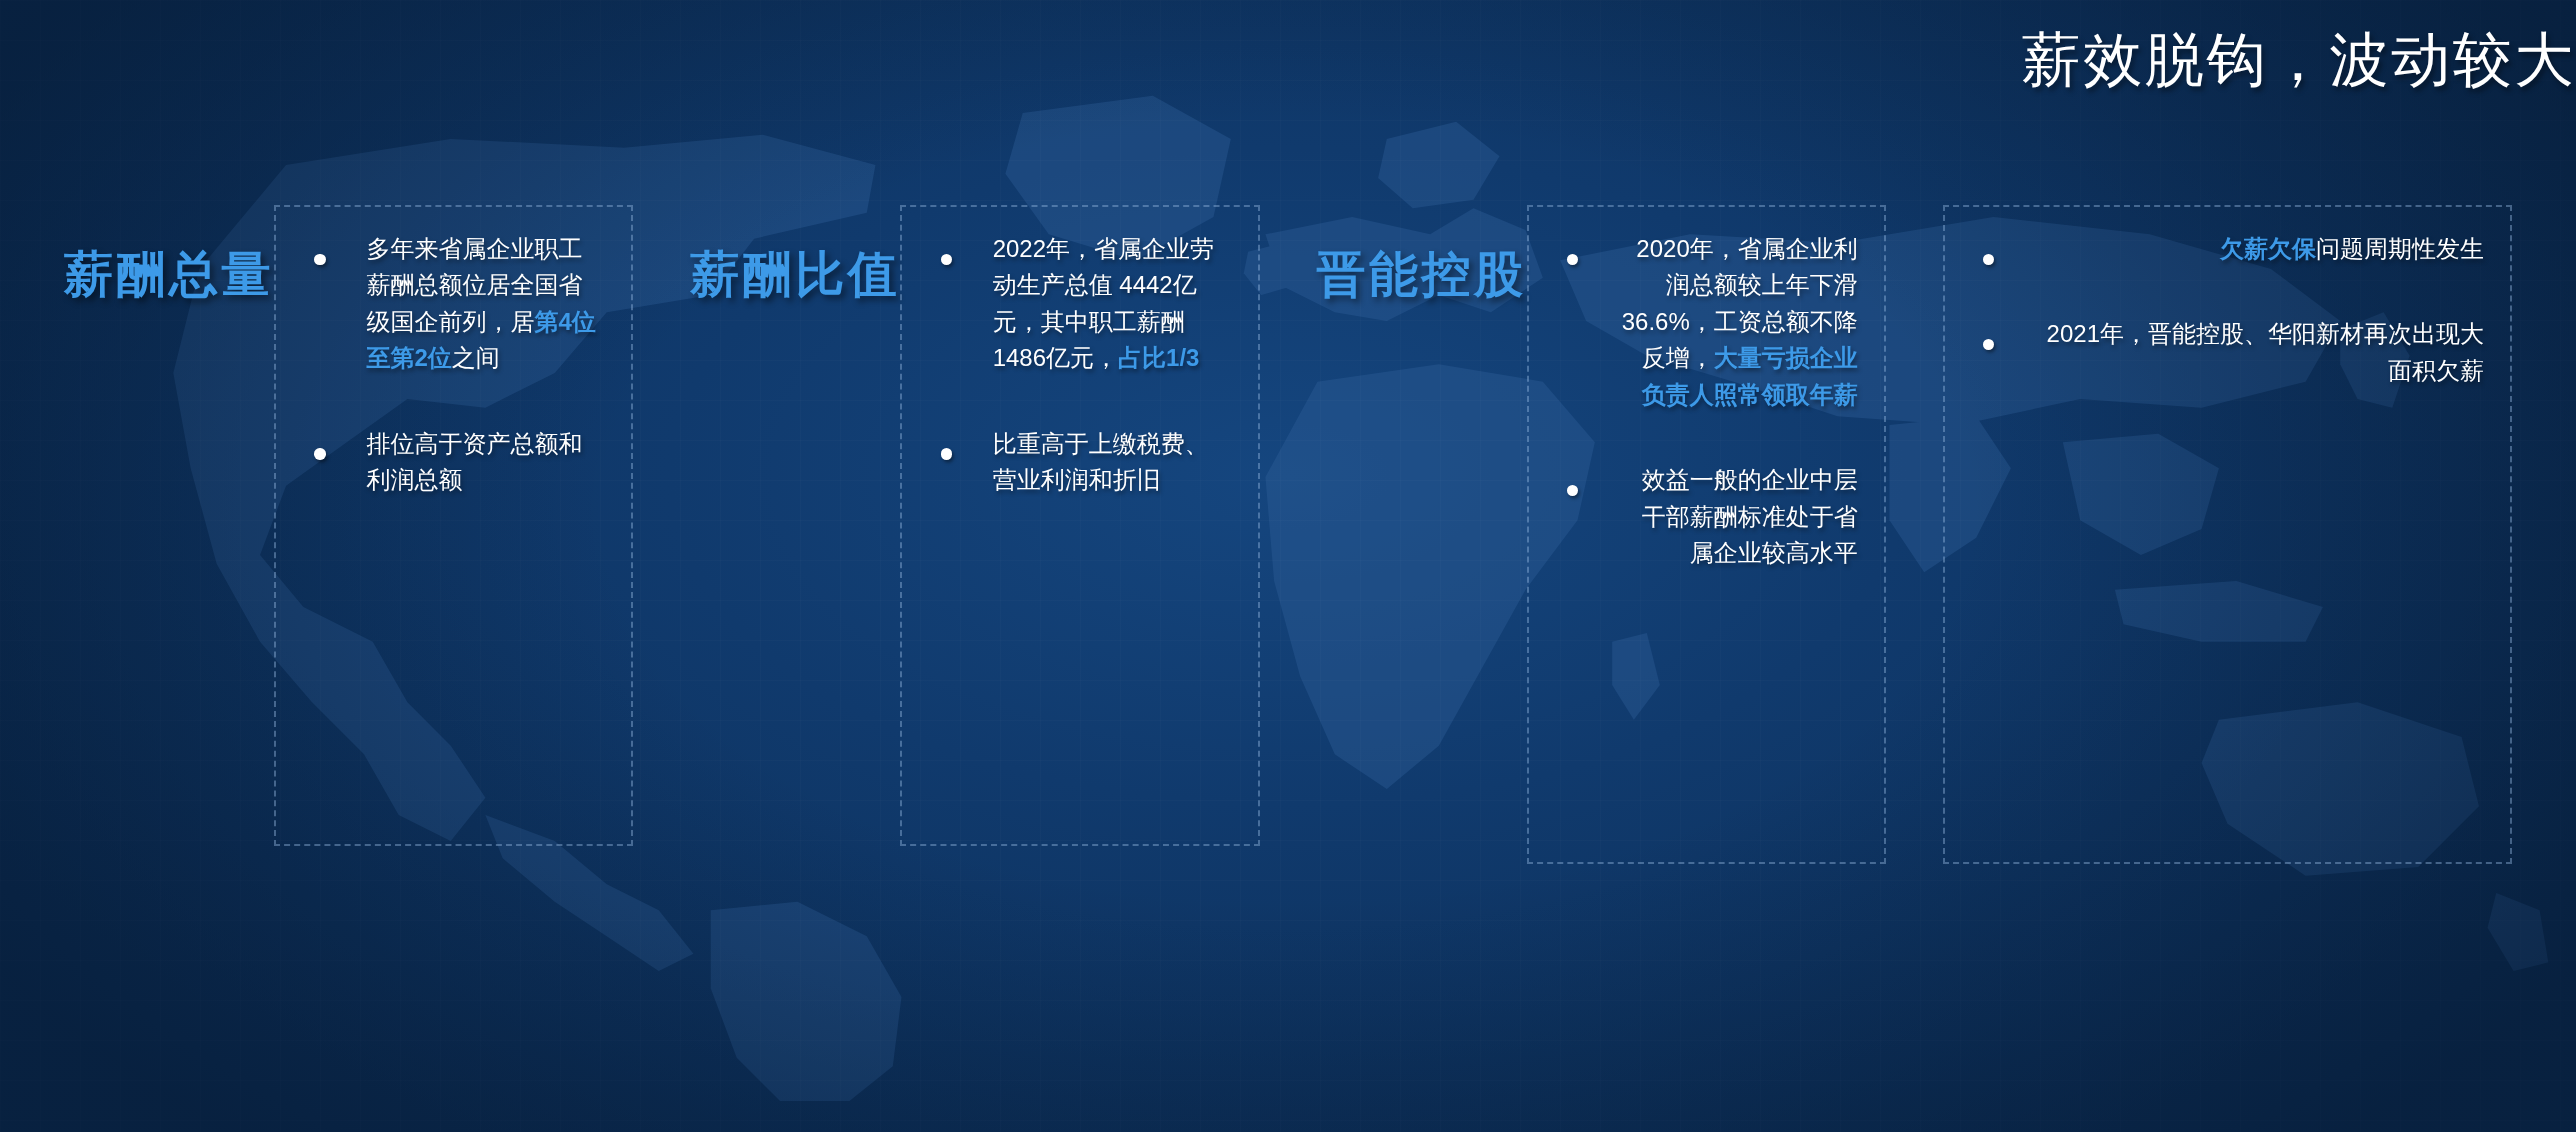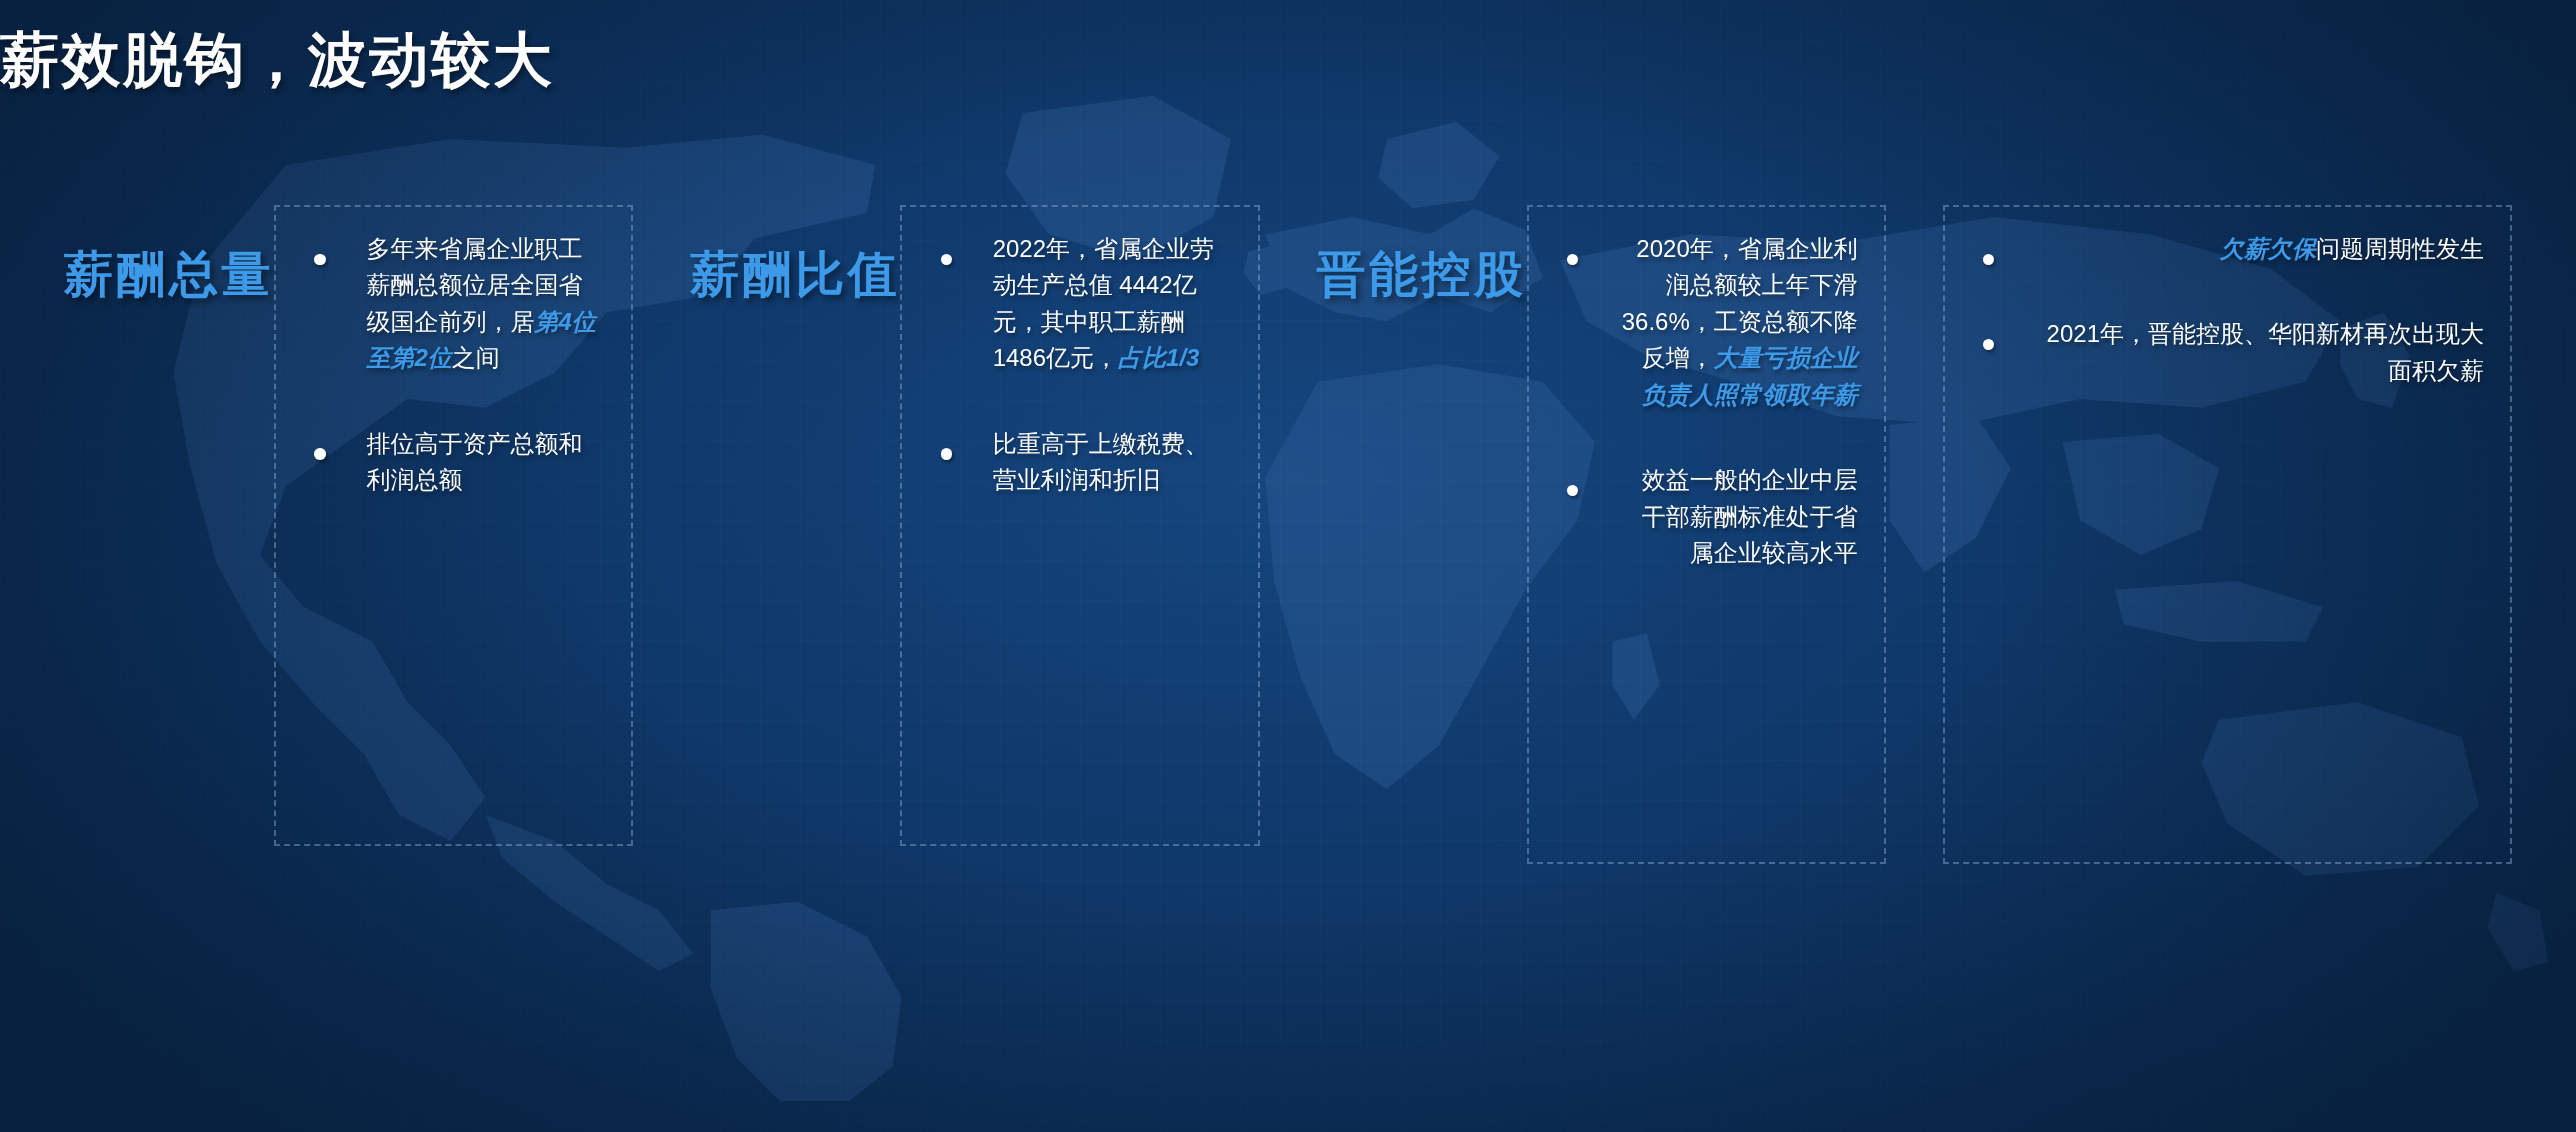--- a/index.html
+++ b/index.html
@@ -51,24 +51,24 @@
     background: radial-gradient(ellipse 1517px 867px at 50% 45%, rgba(0,0,0,0) 45%, rgba(4,22,45,0.55) 100%);
     pointer-events: none;
   }
 
   
   .slide-title {
     position: absolute;
     left: 0;
     top: 21px;
     width: 2576px;
-    text-align: left;
+    text-align: right;
     color: #ffffff;
     font-size: 59px;
-    font-weight: 700;
+    font-weight: 400;
     letter-spacing: 2.6px;
     text-shadow: 2.6px 3.5px 5.2px rgba(0,0,0,0.40);
     white-space: nowrap;
   }
 
   
   .columns {
     position: absolute;
     left: 64px;
     top: 205px;
@@ -124,21 +124,20 @@
     top: 22.5px;
     width: 11.3px;
     height: 11.3px;
     border-radius: 50%;
     background: #ffffff;
     box-shadow: 1.7px 2.6px 3.5px rgba(0,0,0,0.4);
   }
   .hl {
     color: #3d9ae8;
     font-weight: bold;
-    font-style: italic;
   }
 </style>
 </head>
 <body>
 
 <div class="slide">
 
   <div class="world-map">
     <svg viewBox="0 0 2972 1230" preserveAspectRatio="none" xmlns="http://www.w3.org/2000/svg">
       <g fill="#2f5f99">

